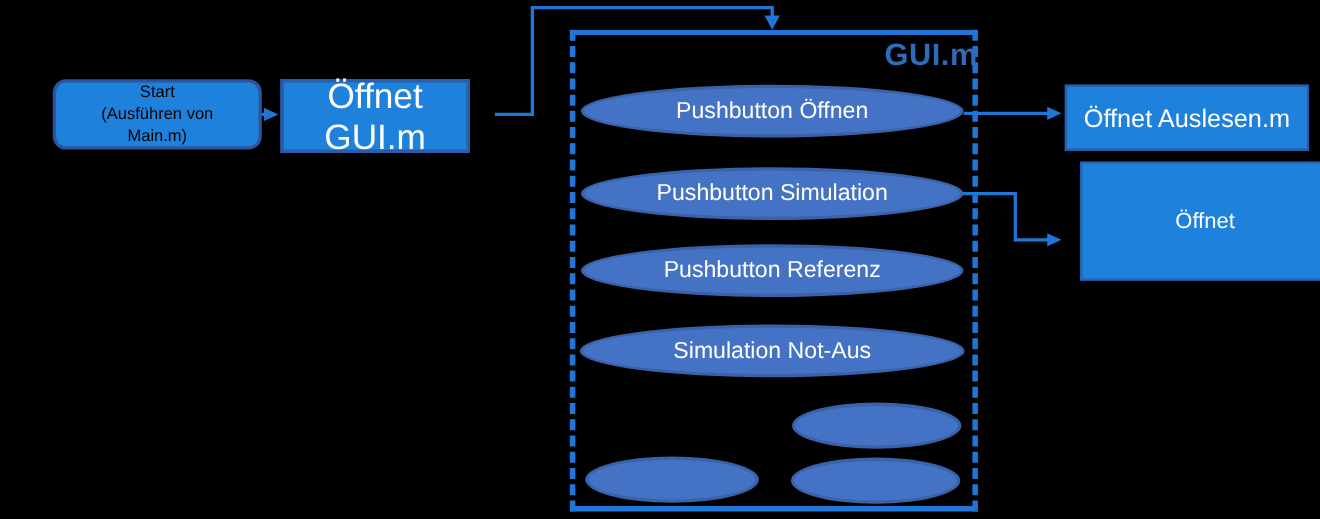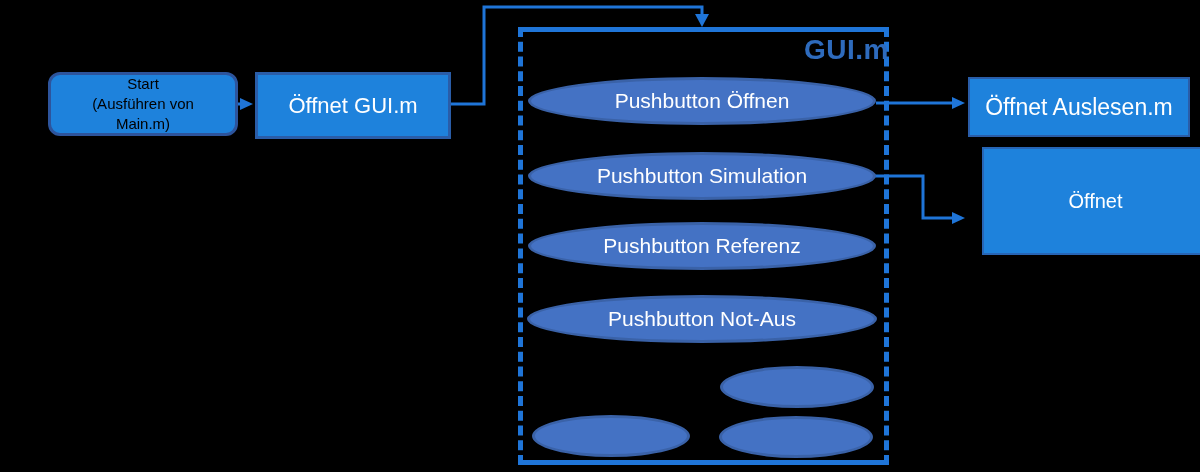--- a/index.html
+++ b/index.html
@@ -19,24 +19,24 @@
   }
   .start-box{
     left:4px;top:72px;width:190px;height:64px;
     background:#1e82dc;
     border:3px solid #2d549c;
     border-radius:12px;
     color:#000000;
     font-size:15px;line-height:20px;margin-left:44px;
   }
   .open-gui-box{
-    left:255px;top:72px;width:196px;height:67px;
+    left:255px;top:72px;width:172px;height:67px;
     background:#1e82dc;
     border:3px solid #2a5da8;
-    color:#ffffff;font-size:22px;
+    color:#ffffff;font-size:32px;
   }
   .gui-container{
     position:absolute;
     left:518px;top:27px;width:371px;height:438px;
     box-sizing:border-box;
     border:5px #1f75d8;
     border-style:solid dashed solid dashed;
   }
   .gui-title{
     position:absolute;
@@ -112,21 +112,21 @@
   <div class="node ellipse e1">
     <div>Pushbutton Öffnen</div>
   </div>
   <div class="node ellipse e2">
     <div>Pushbutton Simulation</div>
   </div>
   <div class="node ellipse e3">
     <div>Pushbutton Referenz</div>
   </div>
   <div class="node ellipse e4">
-    <div>Pushbutton Not-Aus</div>
+    <div>Simulation Not-Aus</div>
   </div>
   <div class="node ellipse e5">
     <div></div>
   </div>
   <div class="node ellipse e6">
     <div></div>
   </div>
   <div class="node ellipse e7">
     <div></div>
   </div>

